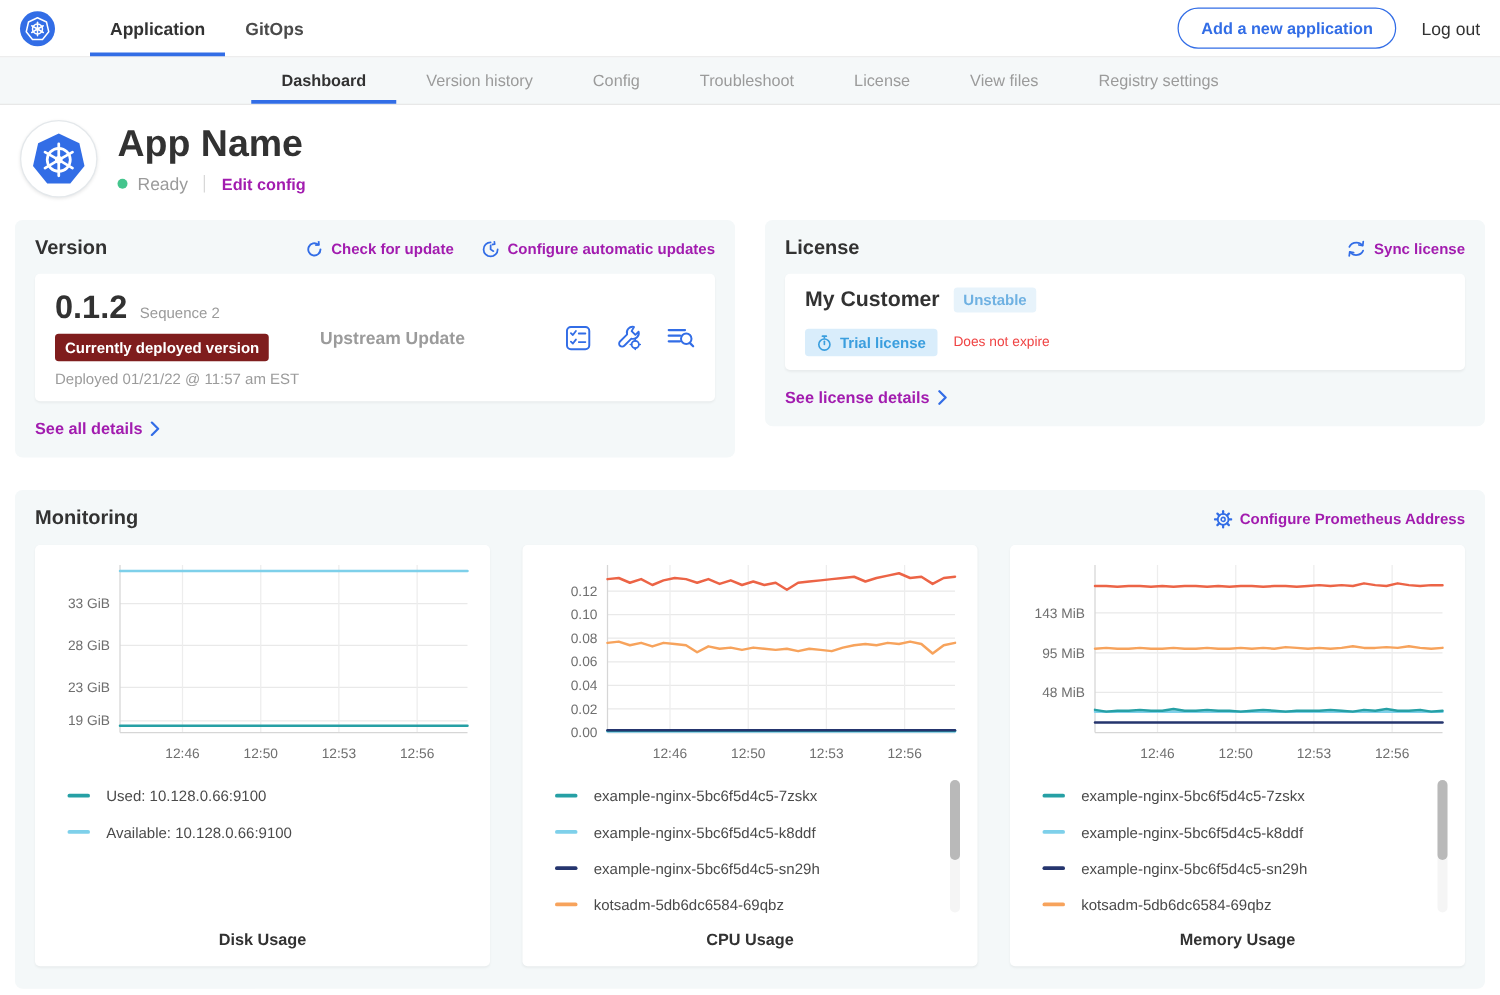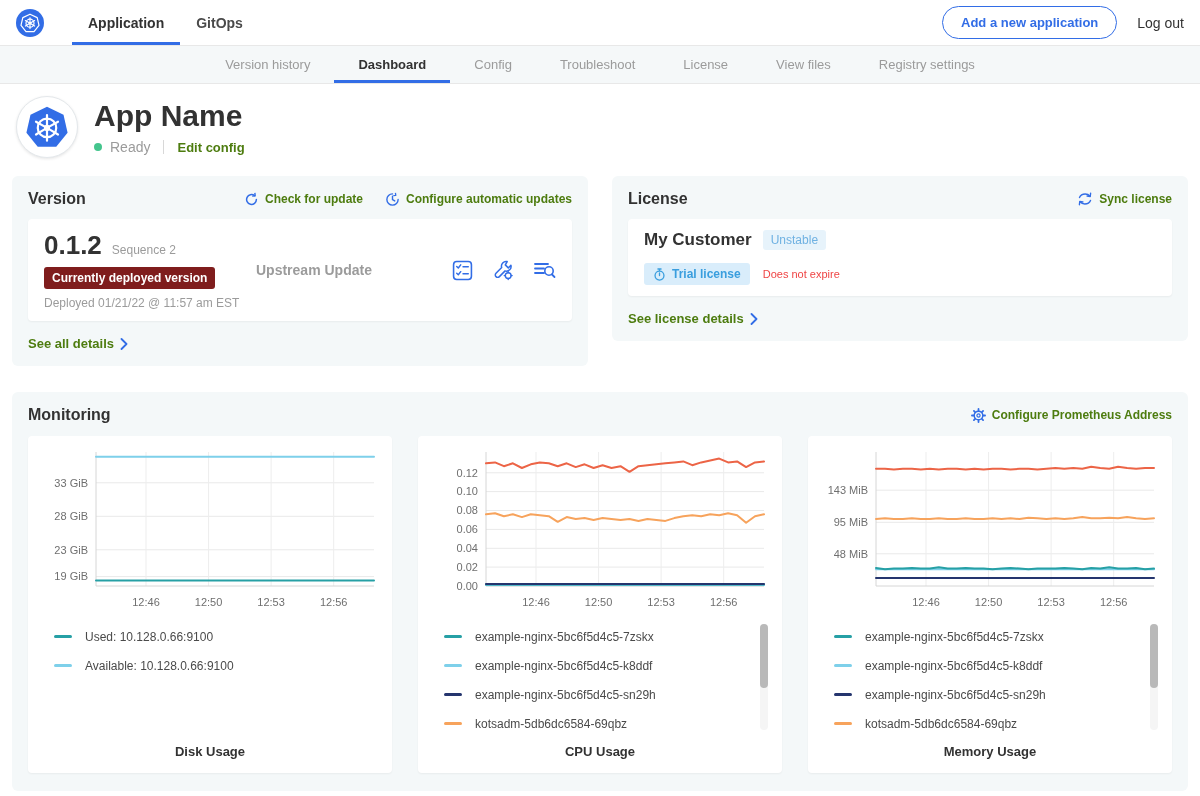--- a/index.html
+++ b/index.html
@@ -24,21 +24,21 @@
   .subnav-tab.active { color: #323232; font-weight: 600; border-bottom-color: #326de6; }
   
   .app-header { display: flex; align-items: center; padding: 12px 16px 10px; }
   .avatar { width: 62px; height: 62px; border-radius: 50%; background: #fff; border: 1px solid #e4e8eb; box-shadow: 0 1px 3px rgba(0,0,0,.10); display: flex; align-items: center; justify-content: center; flex: none; }
   .app-title-block { margin-left: 16px; }
   .app-name { font-size: 30px; margin: 0; font-weight: 700; line-height: 1.1; }
   .status-row { display: flex; align-items: center; gap: 8px; margin-top: 7px; }
   .status-dot { width: 8px; height: 8px; border-radius: 50%; background: #44c58d; }
   .status-text { font-size: 14px; color: #9b9b9b; }
   .vdiv { width: 1px; height: 14px; background: #d8d8d8; margin: 0 5px; }
-  .link { color: #4d7c0f; font-weight: 700; font-size: 13px; cursor: pointer; display: inline-flex; align-items: center; gap: 6px; }
+  .link { color: #a21caf; font-weight: 700; font-size: 13px; cursor: pointer; display: inline-flex; align-items: center; gap: 6px; }
   .link.sm { font-size: 12px; }
   
   .cards-row { display: flex; gap: 24px; padding: 8px 12px 0; align-items: flex-start; }
   .card { background: #f4f8f9; border-radius: 6px; padding: 14px 16px; flex: 1; }
   .card-head { display: flex; align-items: center; }
   .card-title { font-size: 16px; font-weight: 700; }
   .card-head-links { margin-left: auto; display: flex; gap: 22px; align-items: center; }
   .inner-card { background: #fff; border-radius: 4px; margin-top: 11px; padding: 11px 16px; box-shadow: 0 1px 2px rgba(0,0,0,.05); }
   .version-inner { display: flex; align-items: center; }
   .v-left { width: 212px; flex: none; }
@@ -46,21 +46,21 @@
   .v-number { font-size: 26px; font-weight: 700; }
   .v-seq { font-size: 12px; color: #9b9b9b; }
   .deployed-badge { display: inline-block; background: #7f1d1d; color: #fff; font-size: 12px; font-weight: 700; padding: 4px 8px; border-radius: 3px; margin: 6px 0 7px; }
   .v-deployed { font-size: 12px; color: #9b9b9b; }
   .v-source { flex: 1; font-size: 14px; font-weight: 700; color: #9b9b9b; }
   .v-icons { display: flex; gap: 19px; align-items: center; }
   .v-icons .icon-btn { cursor: pointer; display: flex; }
   .card-foot { margin-top: 13px; }
   .lc-row1 { display: flex; align-items: center; gap: 11px; }
   .lc-name { font-size: 17px; font-weight: 700; }
-  .channel-badge { background: #e7f3fb; color: #6fb1e2; font-size: 12px; font-weight: 400; padding: 3px 8px; border-radius: 3px; }
+  .channel-badge { background: #e7f3fb; color: #6fb1e2; font-size: 12px; font-weight: 700; padding: 3px 8px; border-radius: 3px; }
   .lc-row2 { display: flex; align-items: center; gap: 13px; margin-top: 13px; }
   .trial-badge { background: #d9edfb; color: #3a9ede; font-size: 12px; font-weight: 700; padding: 4px 9px; border-radius: 3px; display: inline-flex; align-items: center; gap: 6px; }
   .lc-exp { font-size: 11px; color: #ef4444; }
   
   .monitoring { margin: 26px 12px 0; background: #f4f8f9; border-radius: 6px; padding: 14px 16px 18px; }
   .charts-row { display: flex; gap: 26px; margin-top: 12px; }
   .chart-card { flex: 1; background: #fff; border-radius: 4px; padding: 8px 12px 14px; box-shadow: 0 1px 2px rgba(0,0,0,.05); display: flex; flex-direction: column; }
   svg.plot { width: 100%; height: auto; display: block; }
   .legend { margin-top: 10px; position: relative; height: 116px; padding-right: 18px; padding-left: 14px; }
   .legend-item { display: flex; align-items: center; gap: 13px; height: 29px; font-size: 12px; color: #4a4a4a; }
@@ -98,25 +98,25 @@
         <span>GitOps</span>
       </div>
   </div>
   <div class="topbar-right">
     <button class="add-app-btn">Add a new application</button>
     <span class="logout">Log out</span>
   </div>
 </div>
 
 <div class="subnav">
-  <div class="subnav-tab">
-      <span>Version history</span>
-    </div>
   <div class="subnav-tab active">
       <span>Dashboard</span>
+    </div>
+  <div class="subnav-tab">
+      <span>Version history</span>
     </div>
   <div class="subnav-tab">
       <span>Config</span>
     </div>
   <div class="subnav-tab">
       <span>Troubleshoot</span>
     </div>
   <div class="subnav-tab">
       <span>License</span>
     </div>

